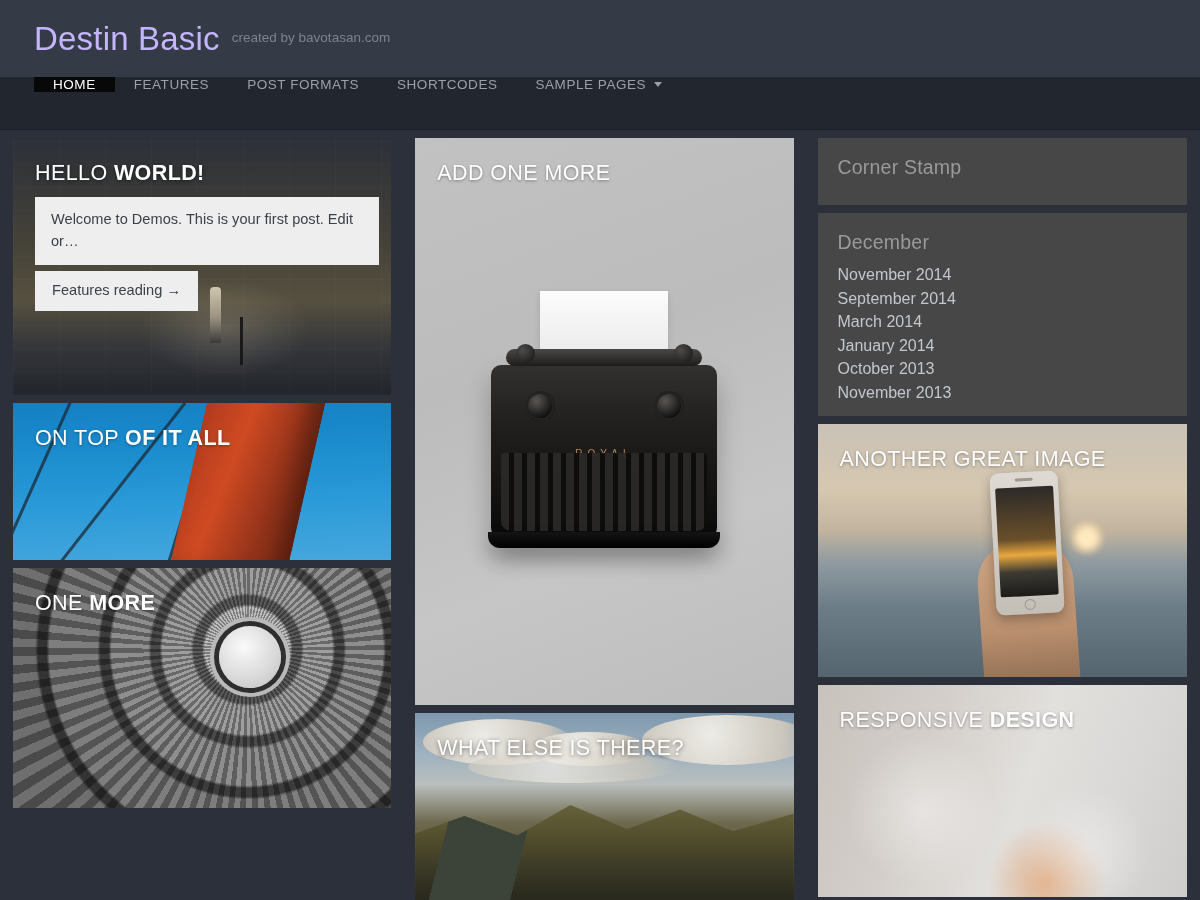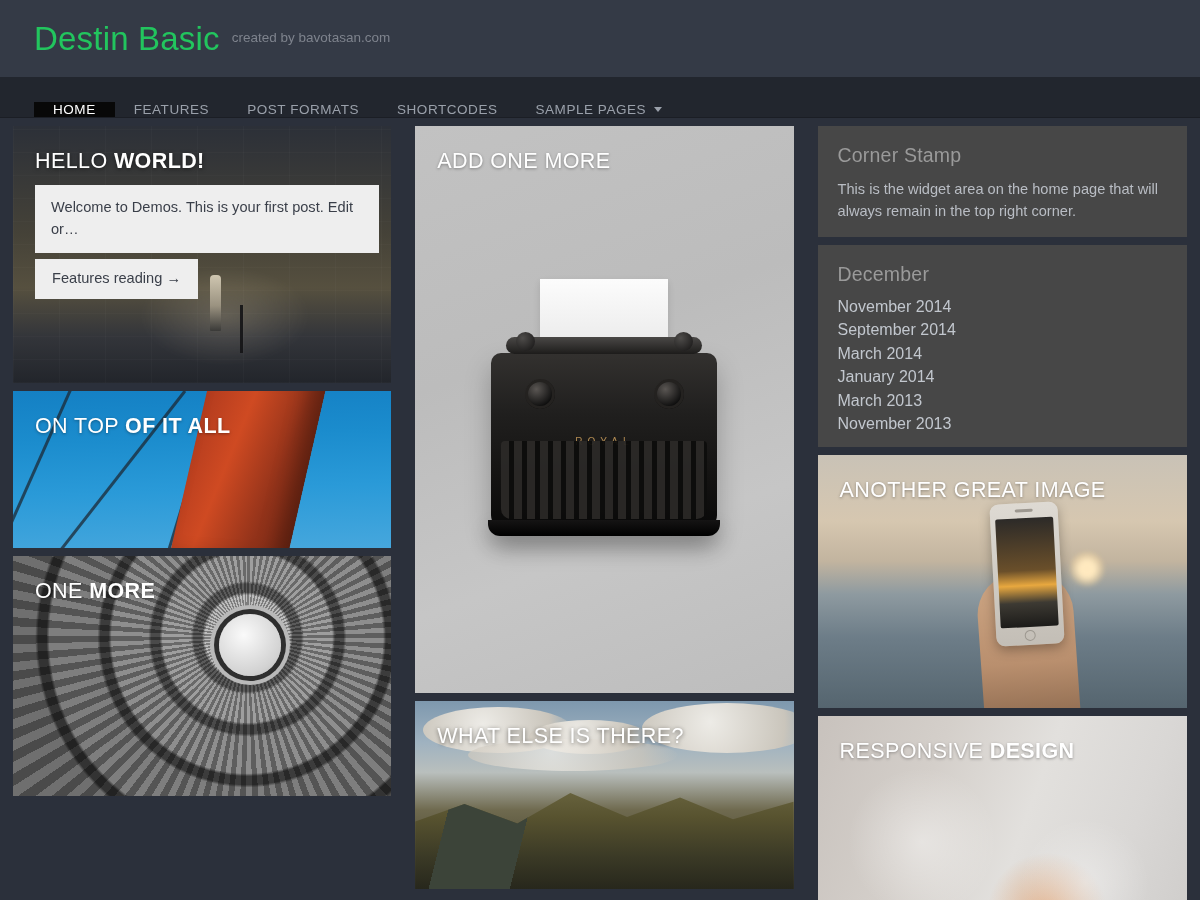--- a/index.html
+++ b/index.html
@@ -13,31 +13,31 @@
 
   
   #site-header {
     height: 77px;
     background: #343a46;
     display: flex; align-items: center;
     padding: 0 0 0 34px;
   }
   #site-title {
     font-size: 33px; font-weight: 300; letter-spacing: .2px;
-    color: #22c55e;
+    color: #c4b5fd;
   }
   #site-tagline {
     font-size: 13.5px; font-weight: 400; color: #7e838d;
     margin-left: 12px; padding-bottom: 3px;
   }
 
   
   #site-nav {
-    height: 41px; background: #22262e;
-    display: flex; align-items: flex-end;
+    height: 53px; background: #22262e;
+    display: flex; align-items: flex-start;
     padding-left: 34px;
     border-bottom: 1px solid #1b1e25;
   }
   .nav-item {
     display: flex; align-items: center;
     padding: 0 19px;
     font-size: 13.5px; letter-spacing: .55px;
     color: #9aa0aa; cursor: pointer;
     text-transform: uppercase;
     user-select: none;
@@ -419,31 +419,30 @@
       </div>
       <h2 class="card-title dark-shadow"><span>What Else Is There?</span><b></b></h2>
     </article>
 
   </section>
 
   <section class="col" id="col-right">
 
     <div class="widget">
       <h3 class="widget-title">Corner Stamp</h3>
-      <p class="widget-text">This is the widget area on the home page that will always remain in the top right corner.</p>
     </div>
 
     <div class="widget">
       <h3 class="widget-title">December</h3>
       <ul class="widget-list">
         <li><a class="widget-link">November 2014</a></li>
         <li><a class="widget-link">September 2014</a></li>
         <li><a class="widget-link">March 2014</a></li>
         <li><a class="widget-link">January 2014</a></li>
-        <li><a class="widget-link">March 2013</a></li>
+        <li><a class="widget-link">October 2013</a></li>
         <li><a class="widget-link">November 2013</a></li>
       </ul>
     </div>
 
     <article class="card">
       <div class="img-phone">
         <div class="sun"></div>
         <div class="hand"></div>
         <div class="phone">
           <div class="earpiece"></div>

